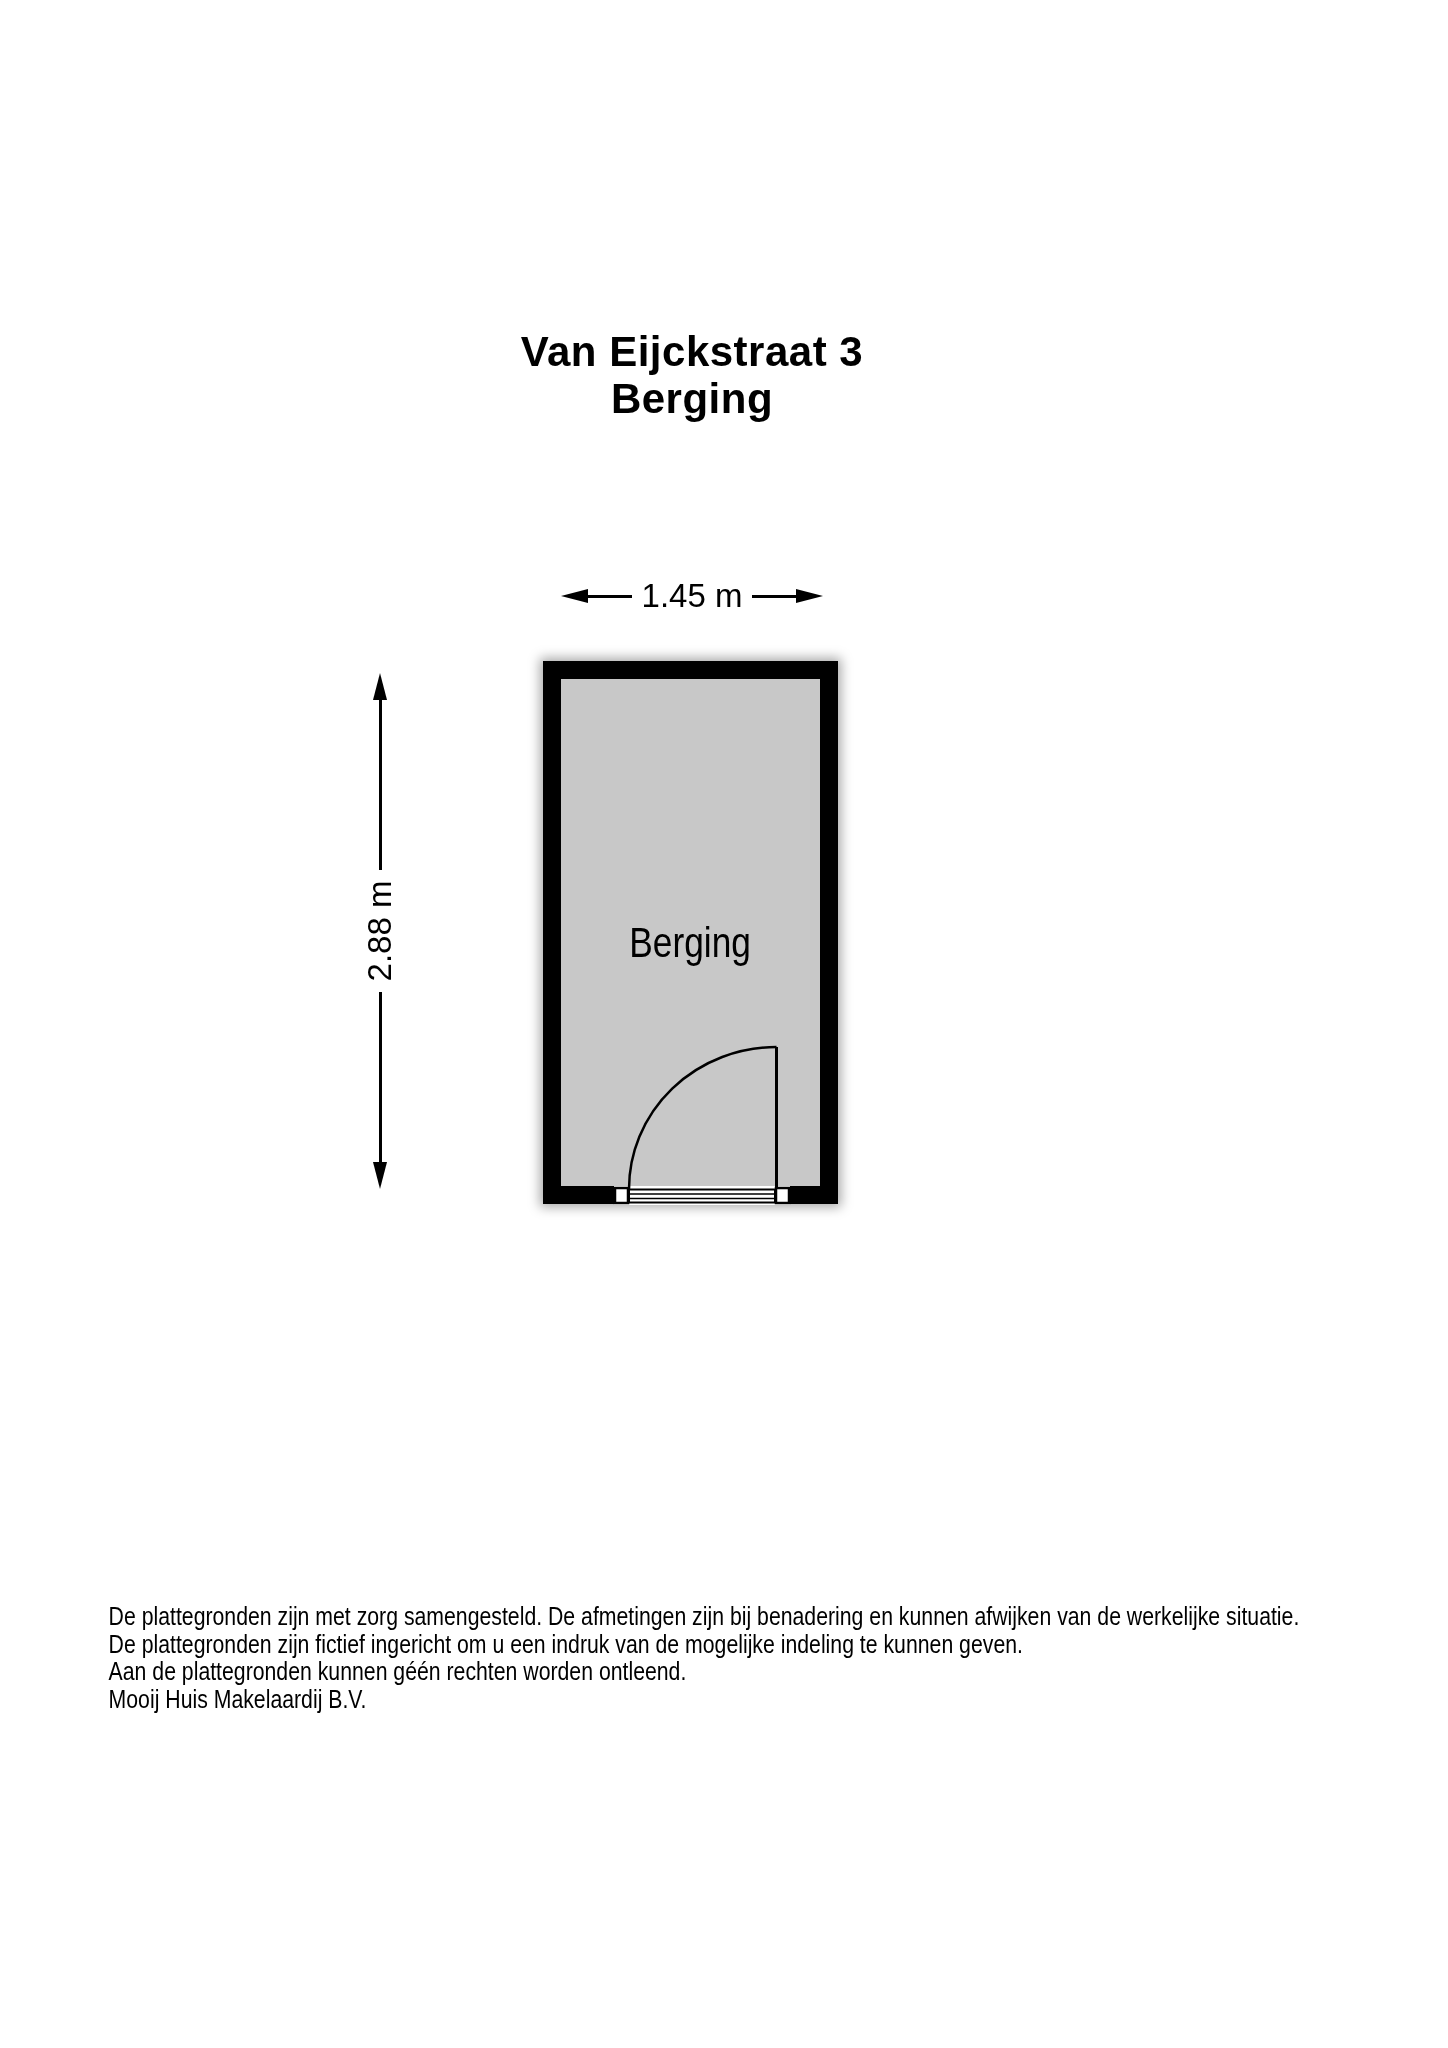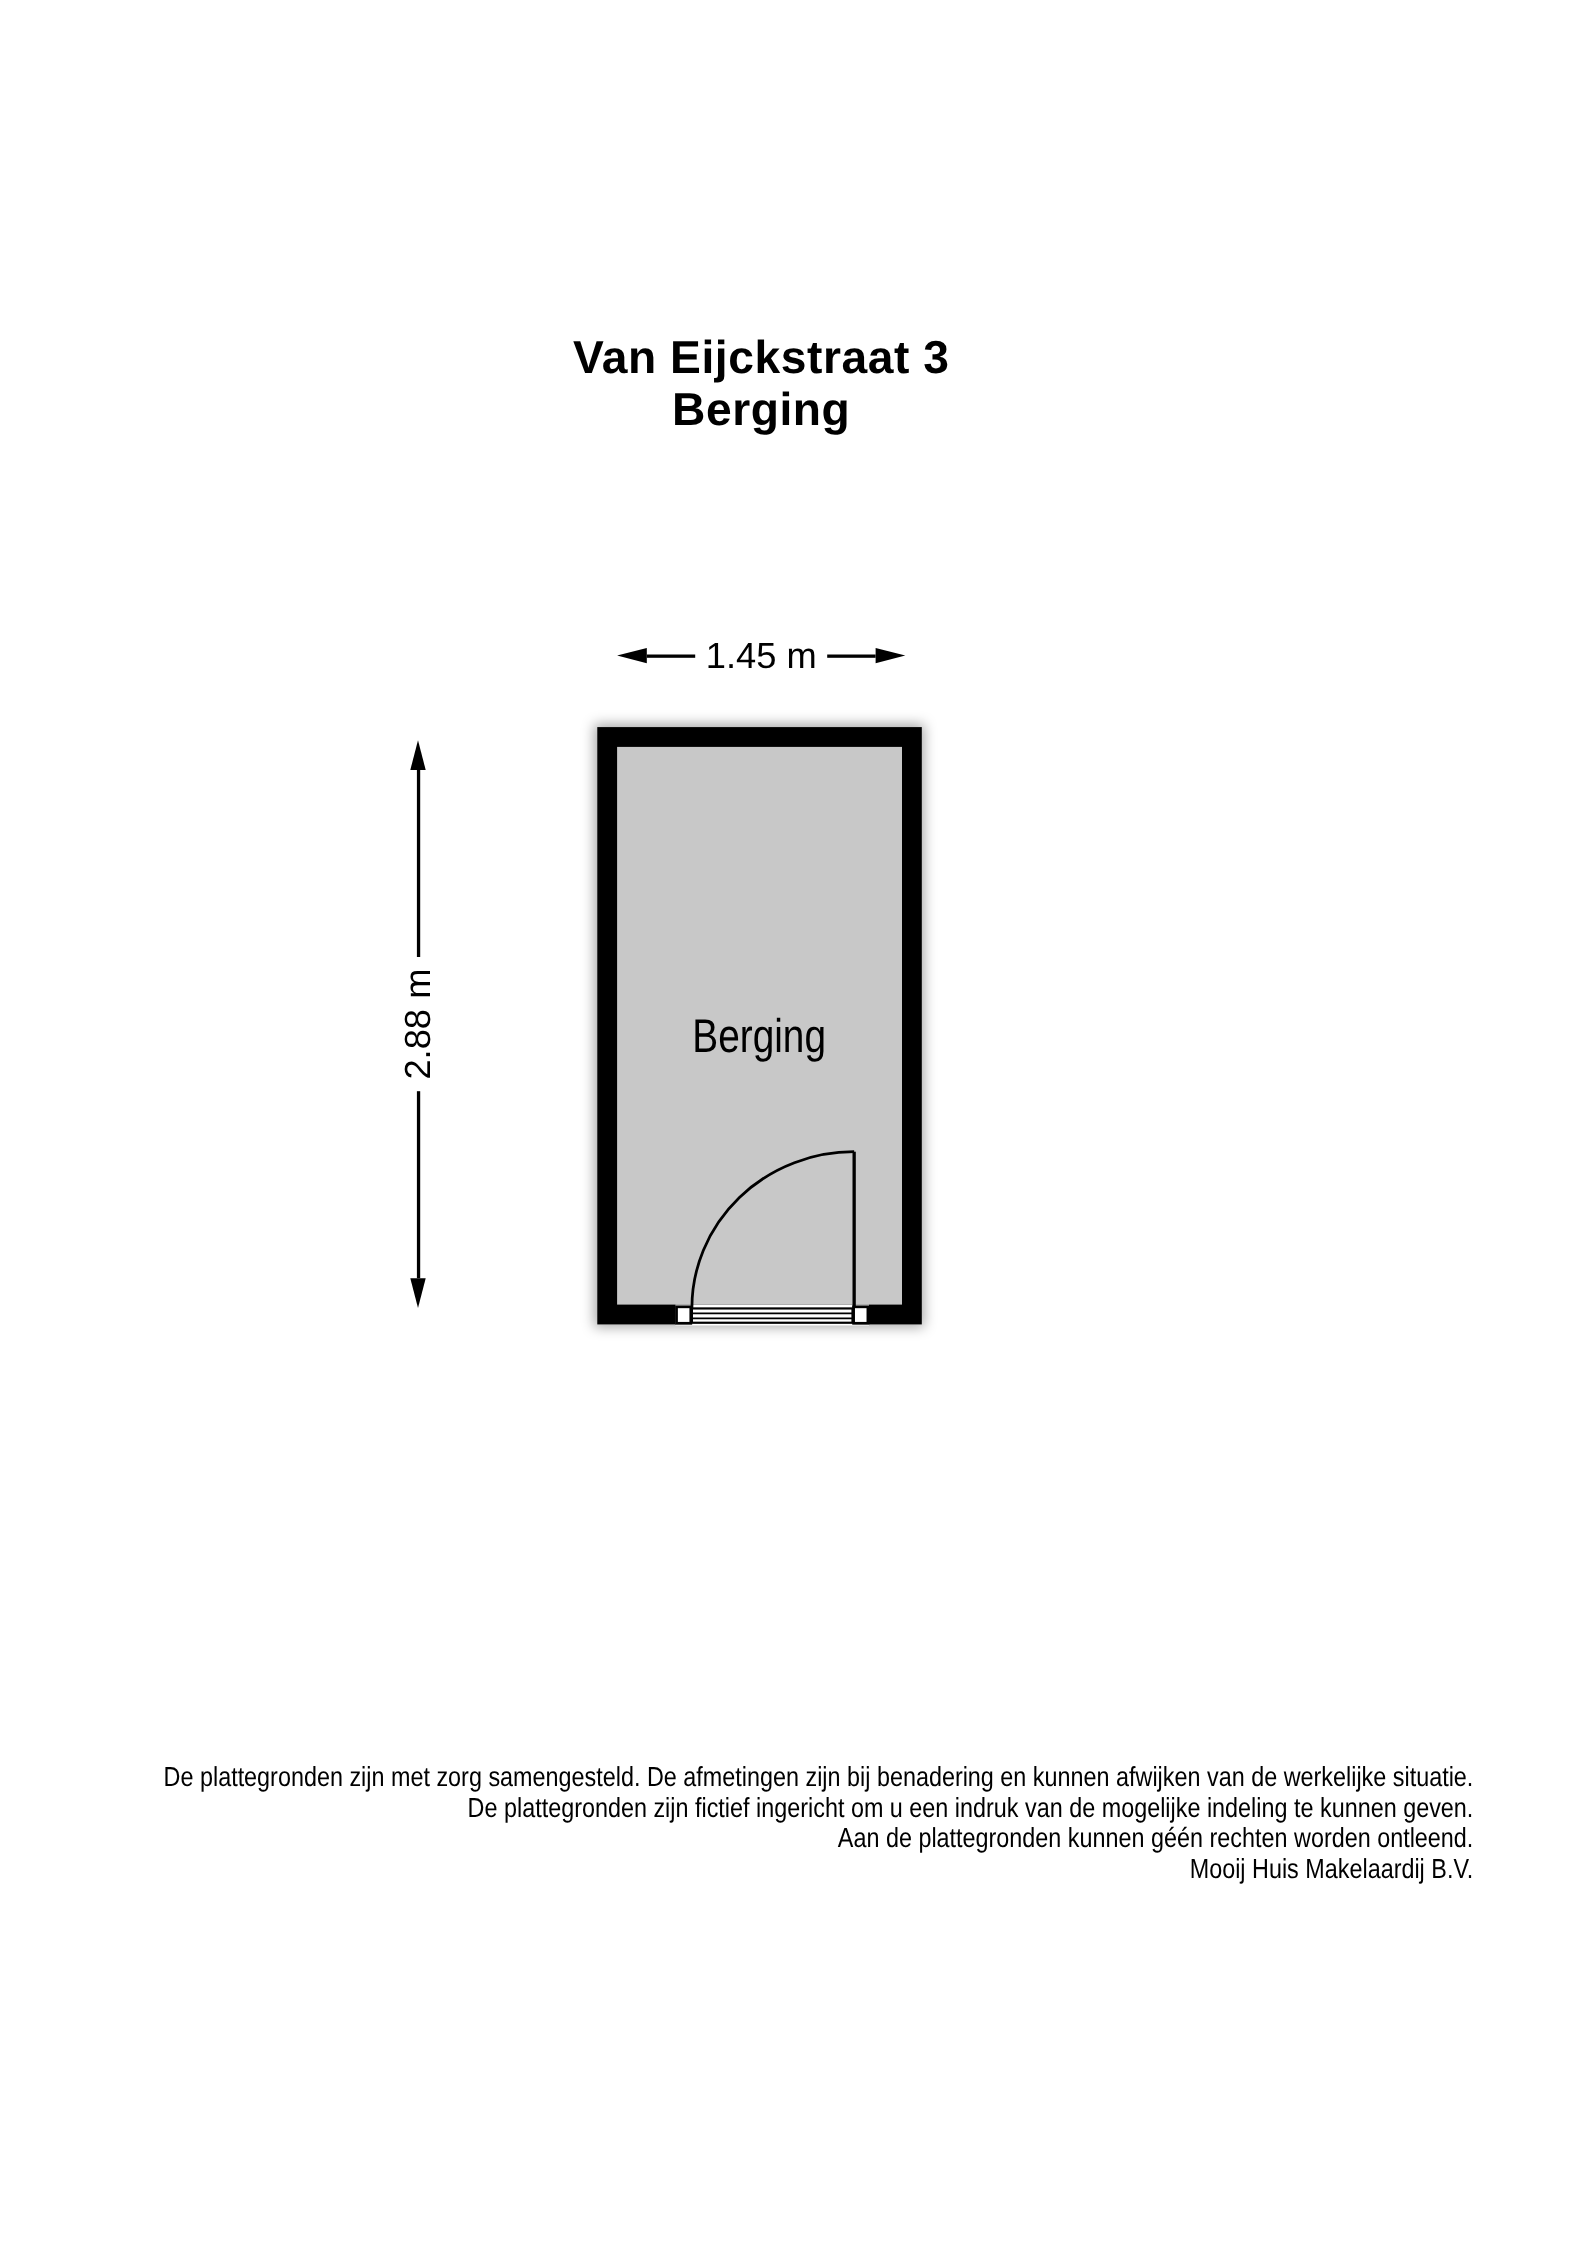--- a/index.html
+++ b/index.html
@@ -8,21 +8,21 @@
     position:relative;
     width:1448px; height:2048px;
     background:#ffffff;
     font-family:"Liberation Sans", sans-serif;
     color:#000;
     overflow:hidden;
   }
 
   
   .title {
-    position:absolute; top:301px; left:0; width:1384px;
+    position:absolute; top:328px; left:0; width:1384px;
     text-align:center;
     font-size:42px; font-weight:bold; line-height:47px;
     letter-spacing:0.5px;
   }
 
   
   .dim-h {
     position:absolute; left:561px; top:580px; width:262px; height:32px;
     display:flex; align-items:center;
   }
@@ -59,21 +59,21 @@
   .room-label span { display:inline-block; transform:scaleX(0.82); transform-origin:center; white-space:nowrap; }
 
   .overlay {
     position:absolute; left:0; top:0; width:1448px; height:2048px;
     pointer-events:none;
   }
 
   
   .disclaimer {
     position:absolute; left:0; top:1603px; width:1448px;
-    text-align:right; font-size:25px; line-height:27.5px;
+    text-align:left; font-size:25px; line-height:27.5px;
   }
   .disclaimer .dline {
     width:1448px; white-space:nowrap;
     transform:scaleX(0.85); transform-origin:50% 50%;
   }
 </style>
 </head>
 <body>
 
 <div class="canvas">

